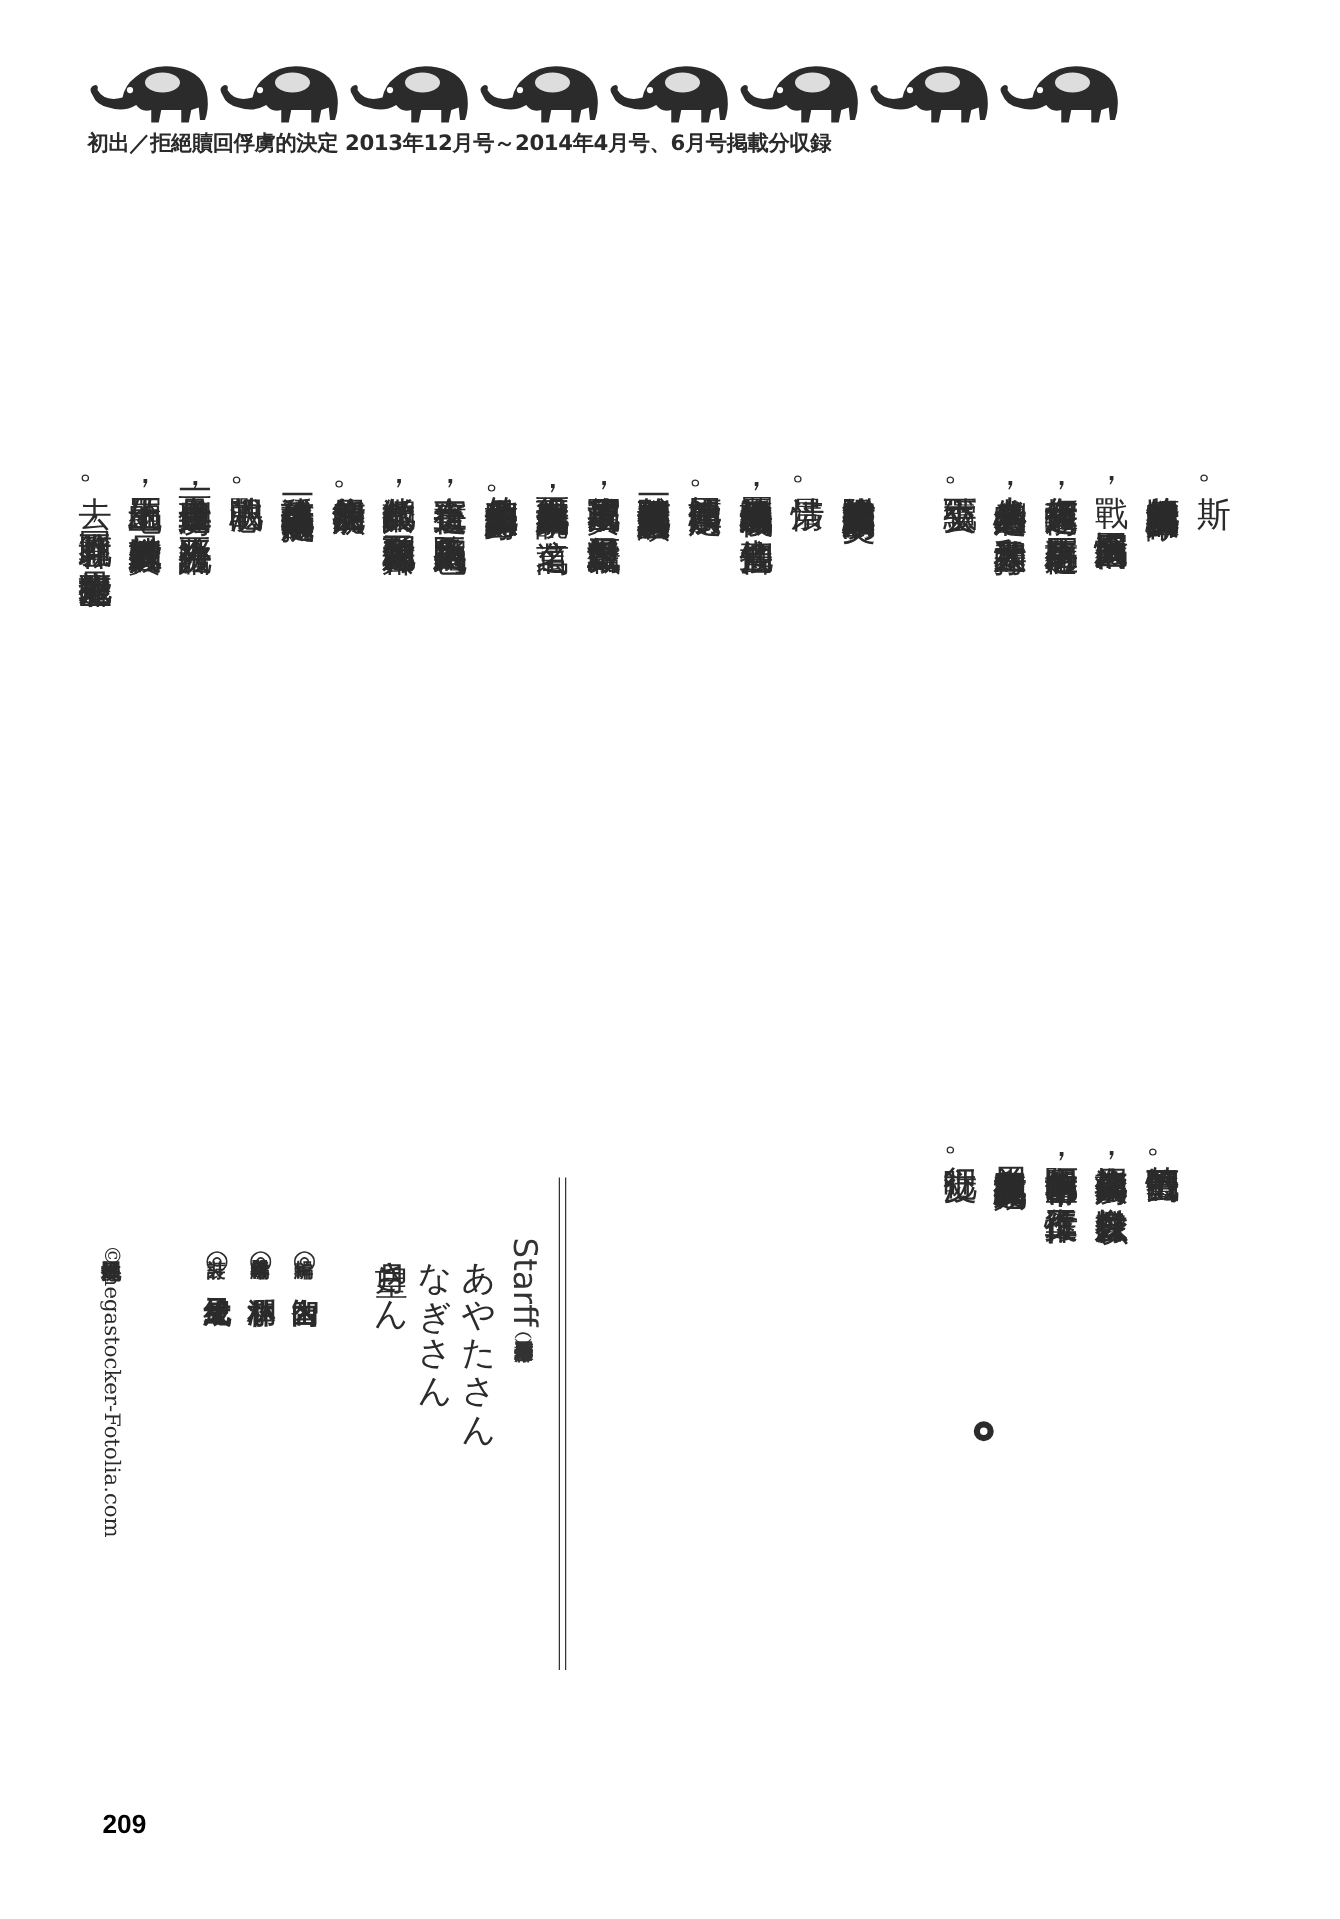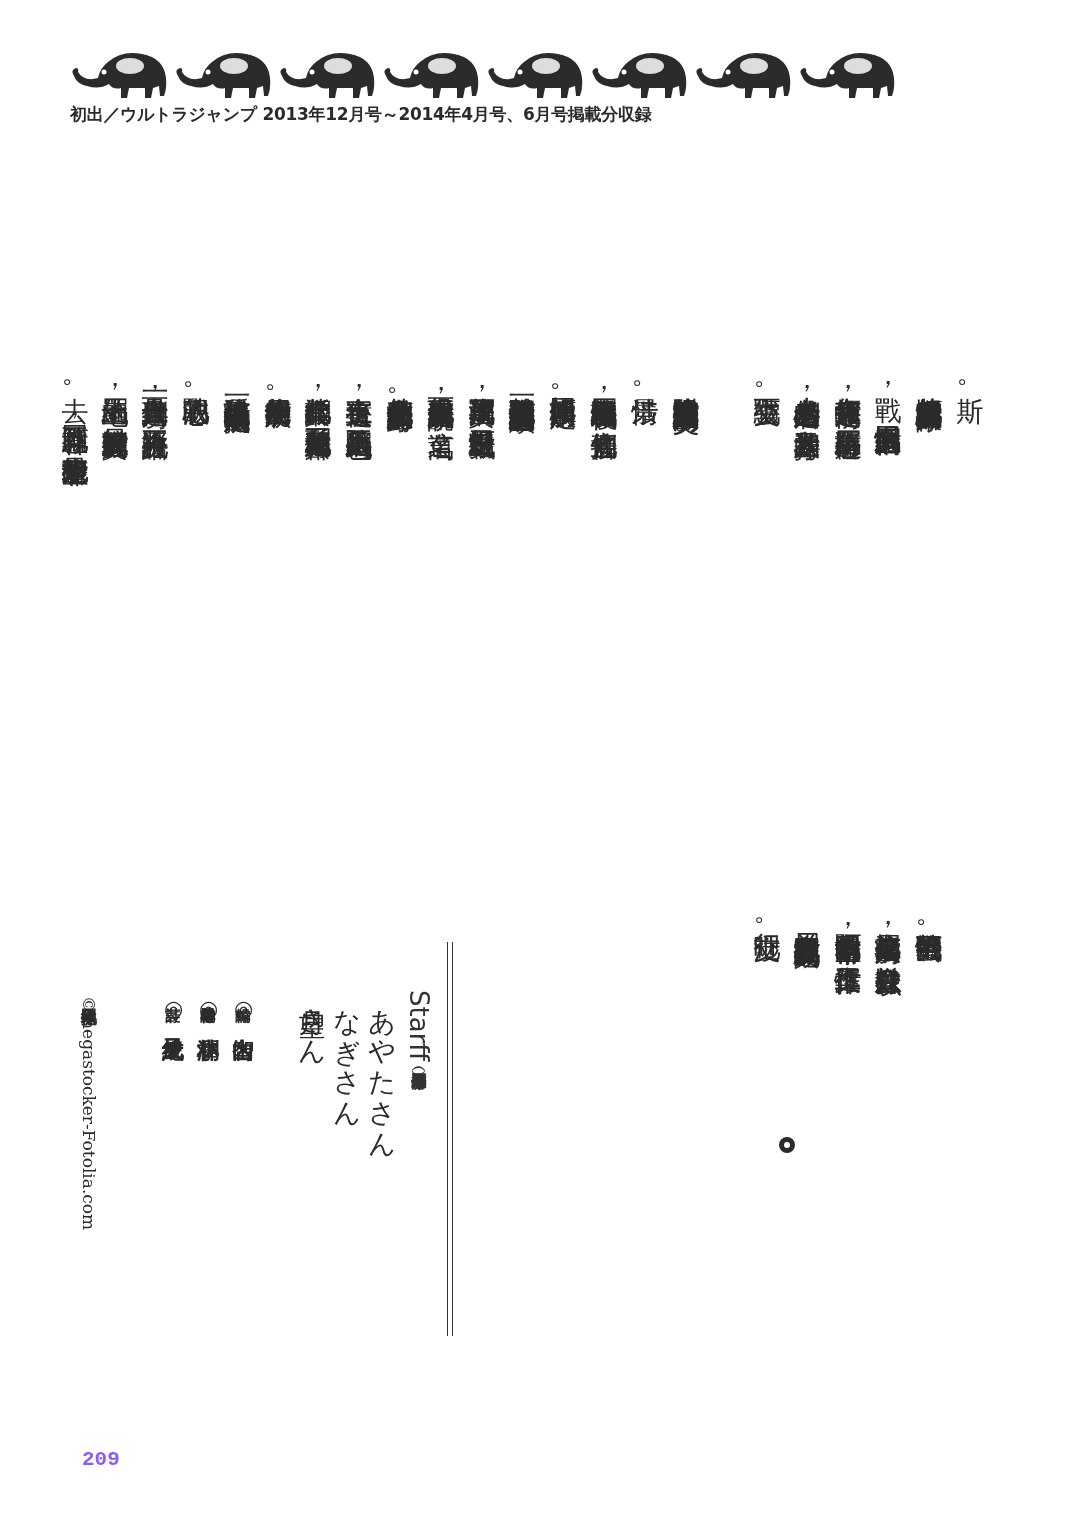--- a/index.html
+++ b/index.html
@@ -58,21 +58,21 @@
     .editor .person { font-size: 22px; }
     .map-credit {
       position: absolute; left: 78px; top: 996px; writing-mode: vertical-rl;
       font-family: "DejaVu Sans", sans-serif; font-size: 16px; color: #2b2b2b;
       white-space: nowrap;
     }
     .map-credit .jp { font-weight: bold; text-orientation: upright; }
     .map-credit .url { text-orientation: sideways; font-family: "DejaVu Serif", serif; font-size: 17px; }
     .page-number {
       position: absolute; left: 82px; top: 1448px;
-      font-family: Liberation Mono, monospace; font-weight: bold; font-size: 21px; color: #8b5cf6;
+      font-family: Liberation Sans, sans-serif; font-weight: bold; font-size: 21px; color: #000000;
     }
   </style>
 </head>
 <body>
 
 <div class="elephant-row">
   <svg class="elephant" viewBox="0 0 110 62">
       <path d="M4 30 q-4 -6 2 -8 q3 0 2 4 q6 10 20 6 q2 -10 10 -16 q14 -12 34 -8 q22 4 24 24 q1 10 -2 18 l-4 0 l-1 -10 l-6 2 l-2 10 l-6 0 l0 -10 l-16 0 l-2 10 l-6 0 l0 -10 q-8 2 -12 -4 q-10 6 -22 2 q-10 -2 -13 -10z" fill="#2b2b2b"></path>
       <ellipse cx="60" cy="20" rx="14" ry="8" fill="#ddd"></ellipse>
       <circle cx="34" cy="26" r="2.5" fill="#fff"></circle>
@@ -107,21 +107,21 @@
       <ellipse cx="60" cy="20" rx="14" ry="8" fill="#ddd"></ellipse>
       <circle cx="34" cy="26" r="2.5" fill="#fff"></circle>
     </svg>
   <svg class="elephant" viewBox="0 0 110 62">
       <path d="M4 30 q-4 -6 2 -8 q3 0 2 4 q6 10 20 6 q2 -10 10 -16 q14 -12 34 -8 q22 4 24 24 q1 10 -2 18 l-4 0 l-1 -10 l-6 2 l-2 10 l-6 0 l0 -10 l-16 0 l-2 10 l-6 0 l0 -10 q-8 2 -12 -4 q-10 6 -22 2 q-10 -2 -13 -10z" fill="#2b2b2b"></path>
       <ellipse cx="60" cy="20" rx="14" ry="8" fill="#ddd"></ellipse>
       <circle cx="34" cy="26" r="2.5" fill="#fff"></circle>
     </svg>
 </div>
 
-<div class="credit-line">初出／ウルトラジャンプ 2013年12月号～2014年4月号、6月号掲載分収録</div>
+<div class="credit-line">初出／拒絕贖回俘虜的決定 2013年12月号～2014年4月号、6月号掲載分収録</div>
 
 <div class="vcol main-body" style="left:950px">斯。</div>
 <div class="vcol main-body" style="left:909px">他將率領能與漢尼拔並駕齊驅的軍隊來作</div>
 <div class="vcol main-body" style="left:868px">戰，慢慢奪回羅馬人的自信。</div>
 <div class="vcol main-body" style="left:828px">在年輕有才之人崛起前，羅馬將靠著這兩位</div>
 <div class="vcol main-body" style="left:787px">人老心盛的老兵之劍盾，和迦太基的天才持</div>
 <div class="vcol main-body" style="left:747px">續交戰下去。</div>
 <div class="vcol main-body" style="left:666px">附錄漫畫描繪的是有關贖回羅馬人俘虜的交</div>
 <div class="vcol main-body" style="left:625px">涉情景。</div>
 <div class="vcol main-body" style="left:584px">羅馬讓俘虜的代表團進城後，直接告知他們</div>

